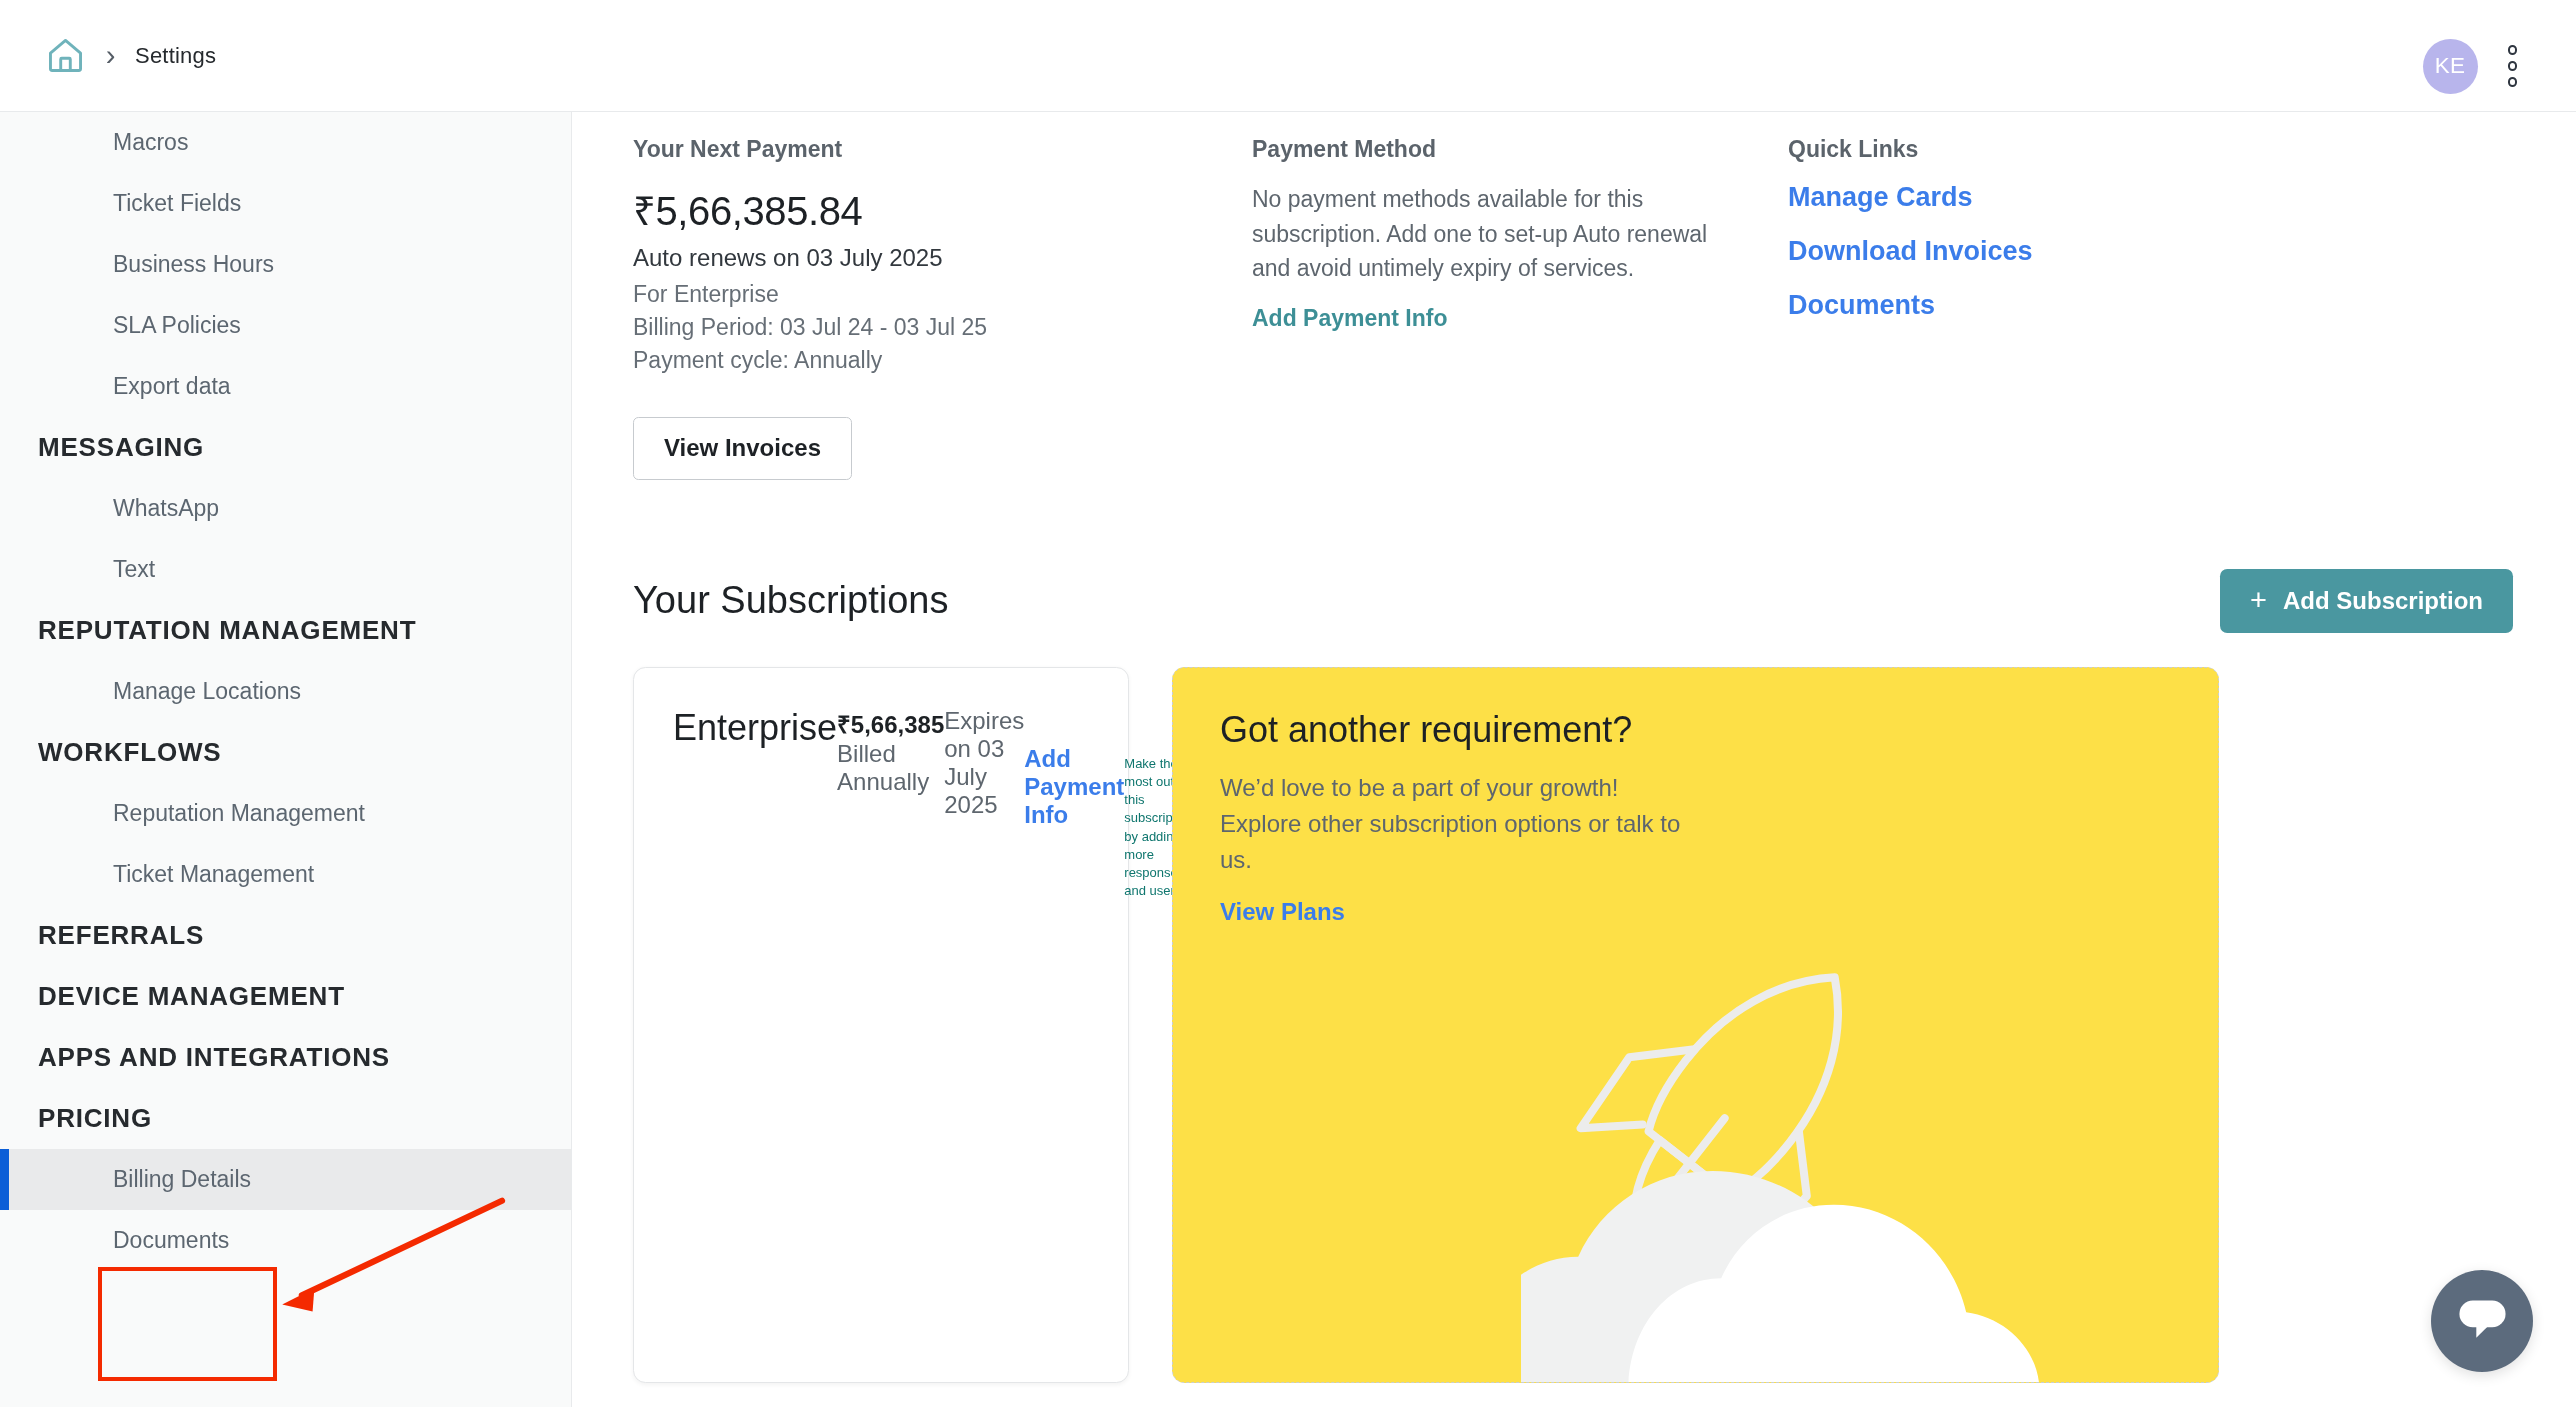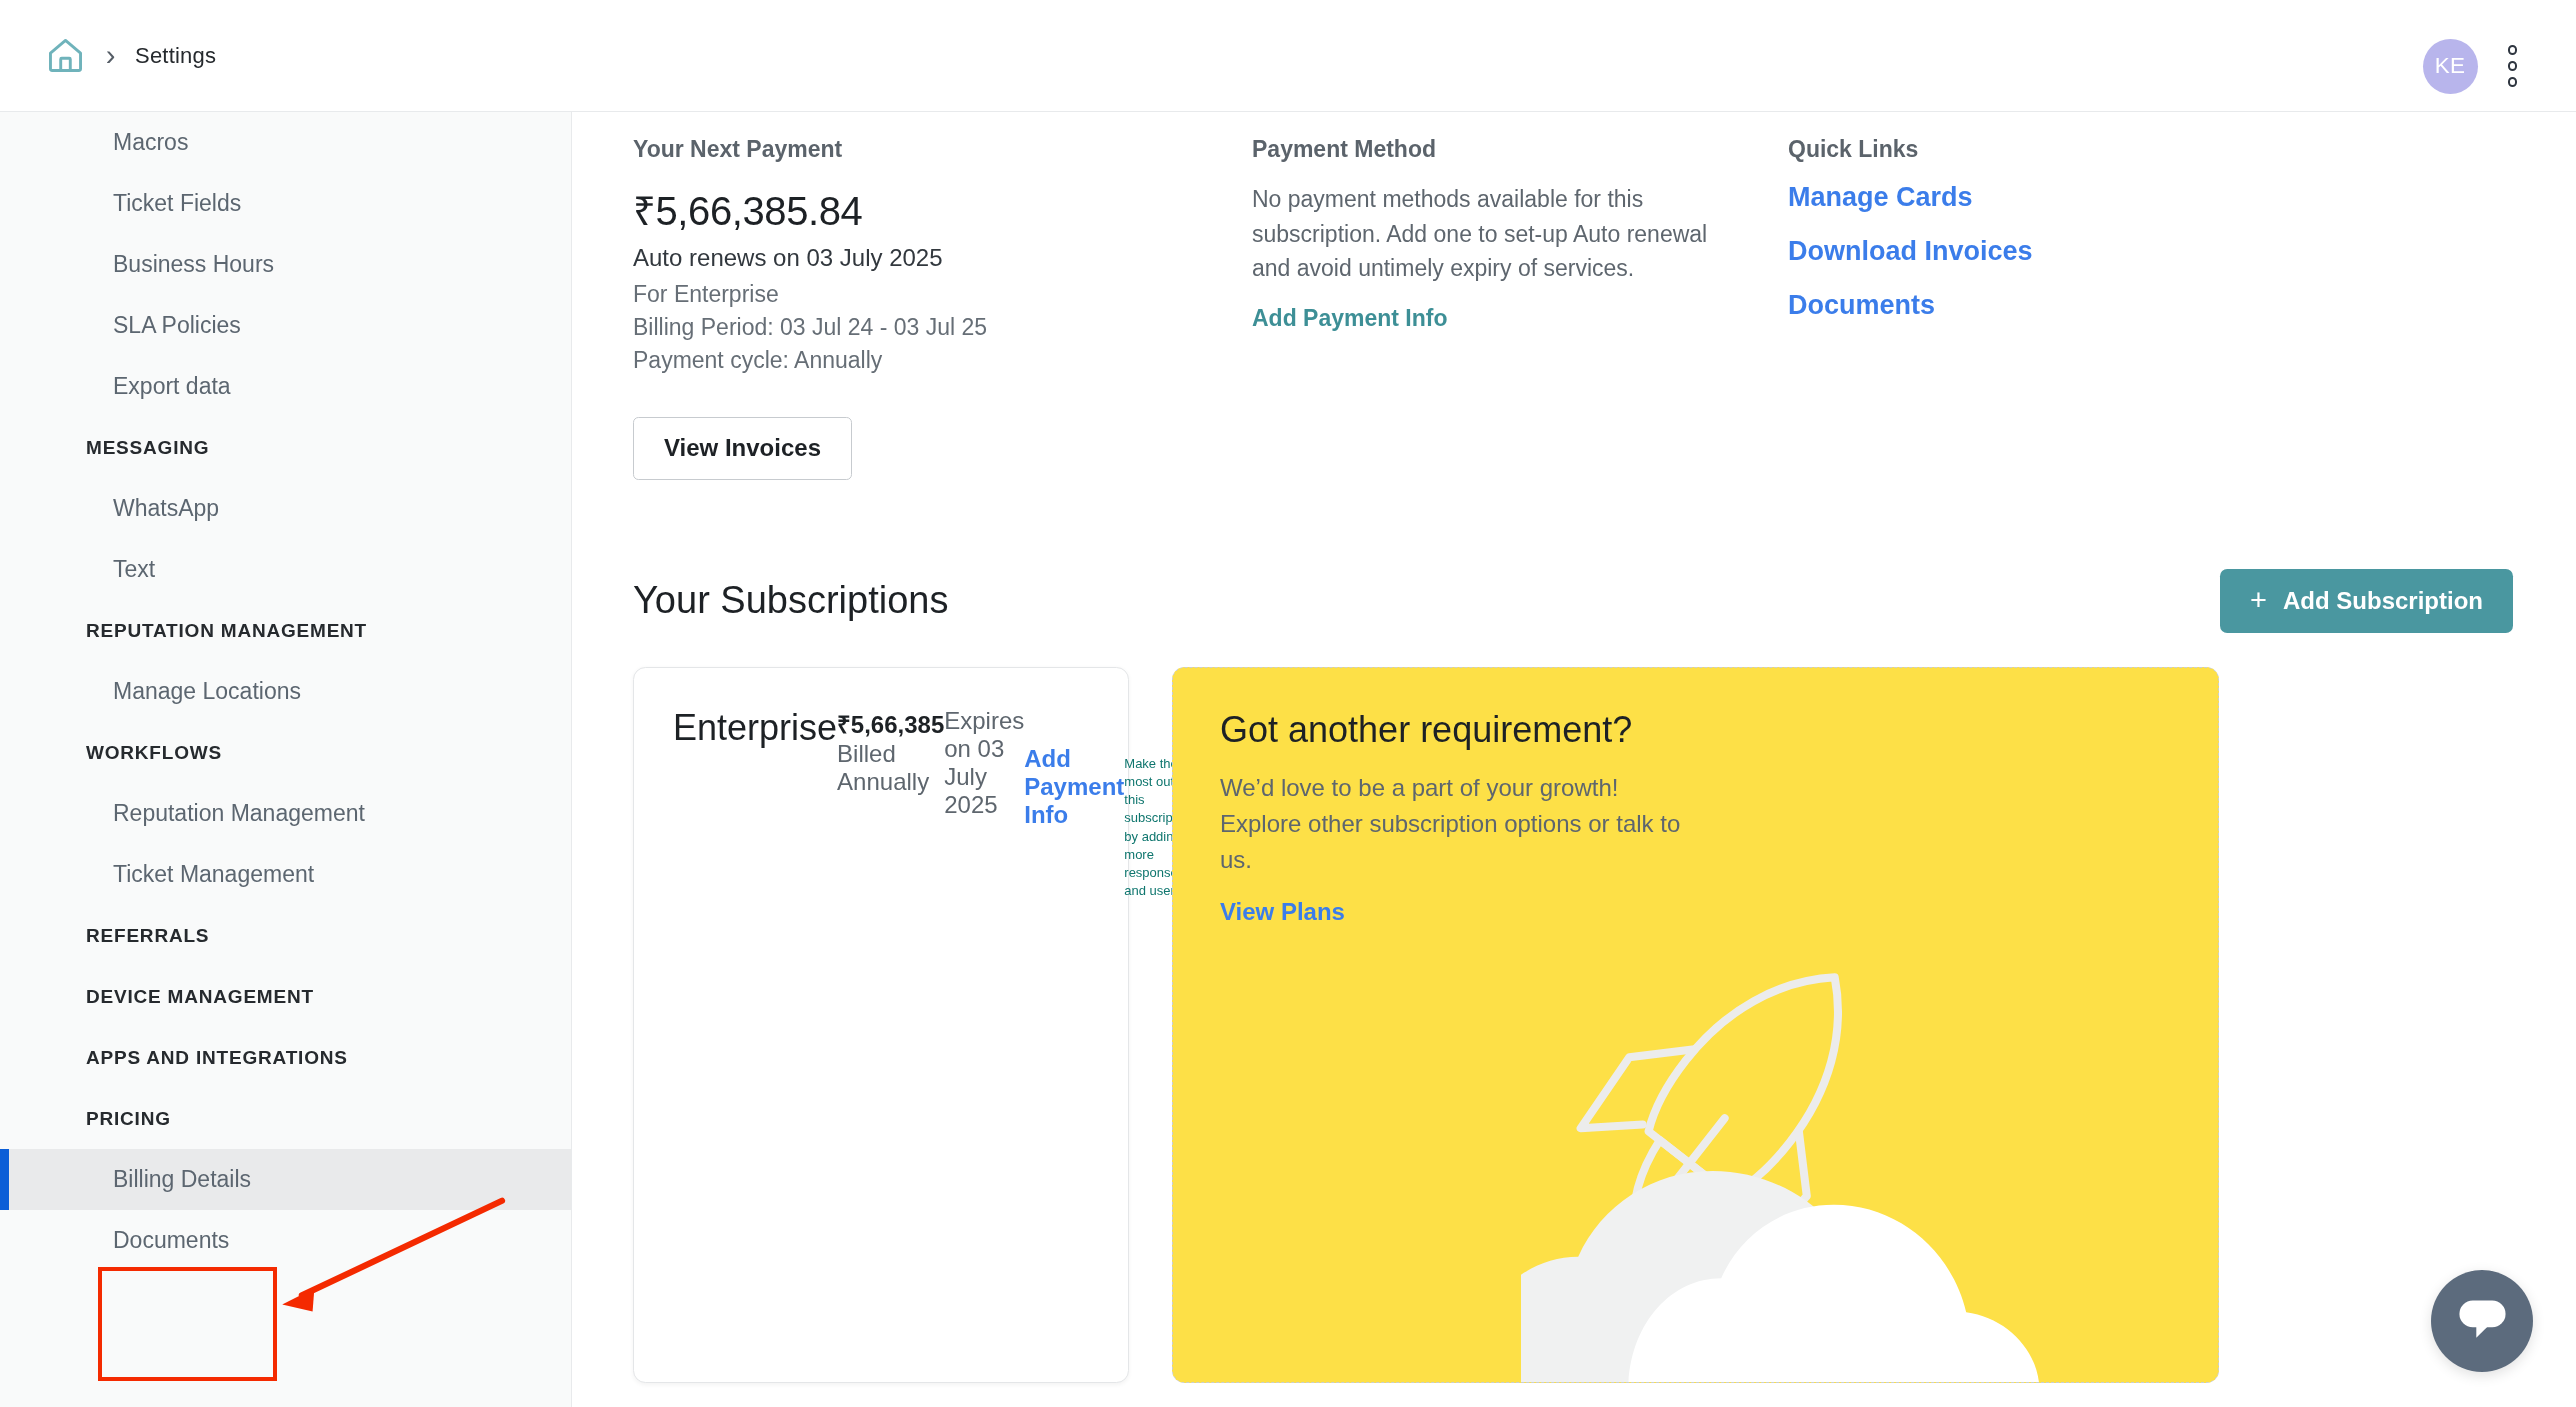--- a/index.html
+++ b/index.html
@@ -48,21 +48,21 @@
     padding-left: 113px; font-size: 23px; color: #5c6670; cursor: pointer;
     position: relative;
   }
   .nav-item.active { background: #e9eaeb; }
   .nav-item.active::before {
     content: ""; position: absolute; left: 0; top: 0; width: 9px; height: 100%;
     background: #0b5ed7;
   }
   .nav-section {
     height: 61px; display: flex; align-items: center;
-    padding-left: 86px; font-size: 19px; font-weight: bold; color: #262a2e;
+    padding-left: 38px; font-size: 26px; font-weight: bold; color: #262a2e;
     letter-spacing: 0.8px;
   }
 
   
   .main {
     position: absolute; left: 574px; top: 114px;
     width: 2002px; height: 1294px; background: #ffffff; overflow: hidden;
   }
   .top-cols { display: flex; padding: 21.5px 0 0 0; }
   .col-payment { width: 626px; padding-left: 59px; }

